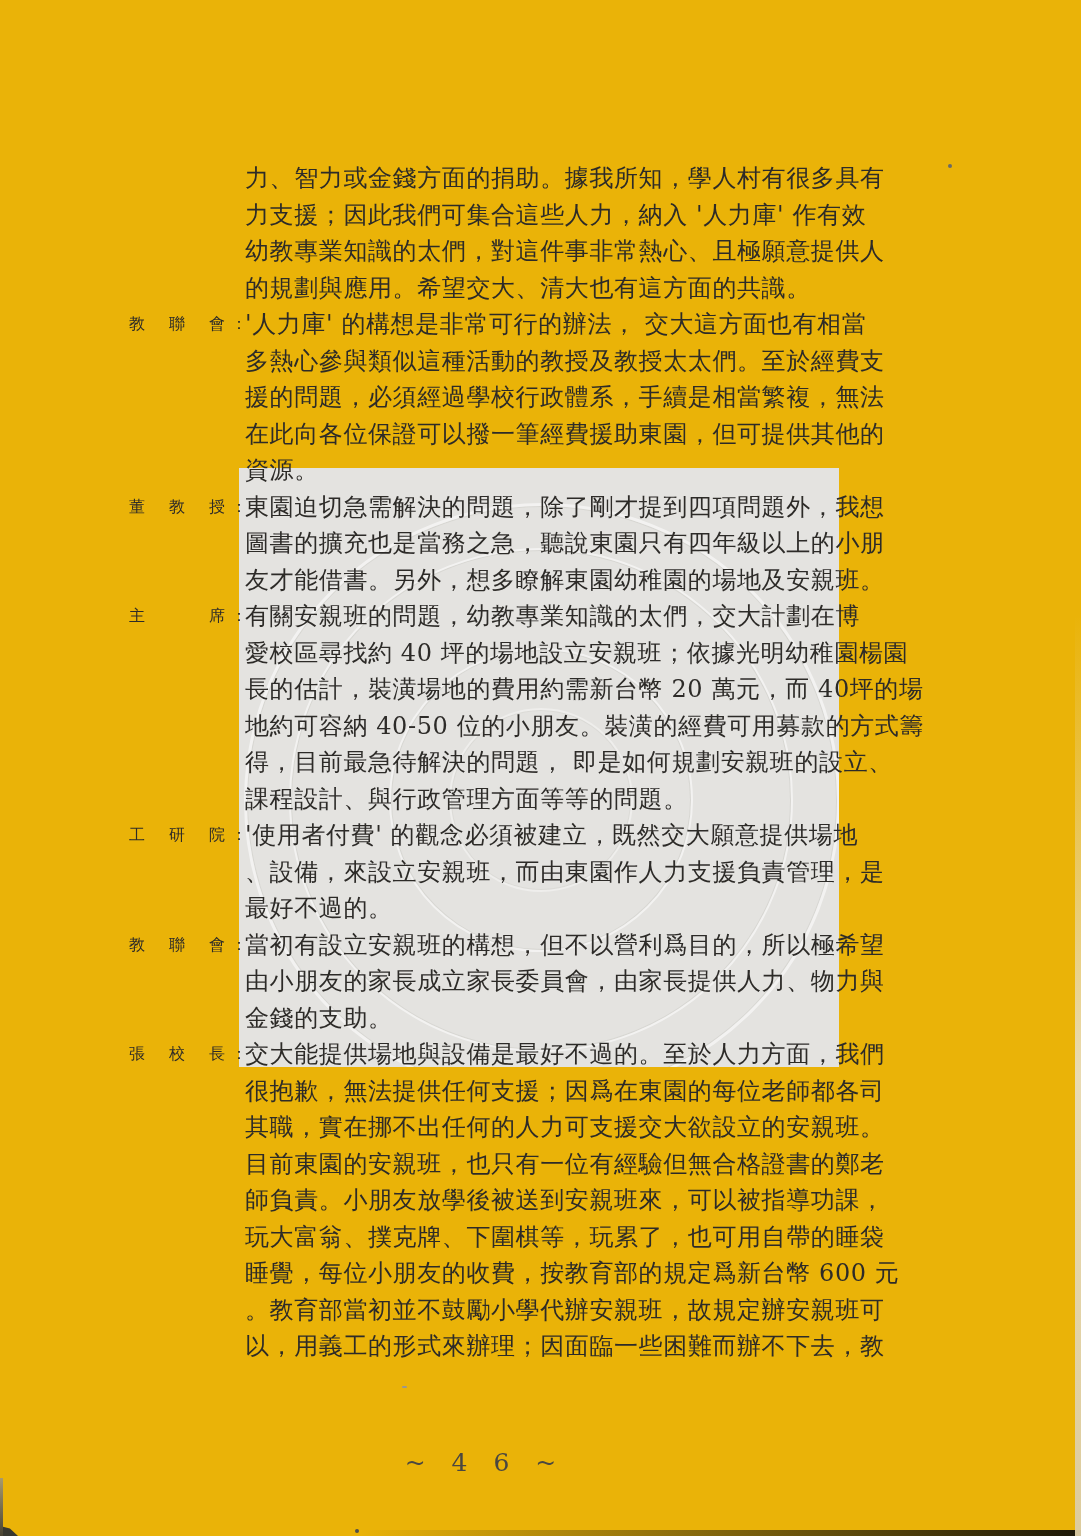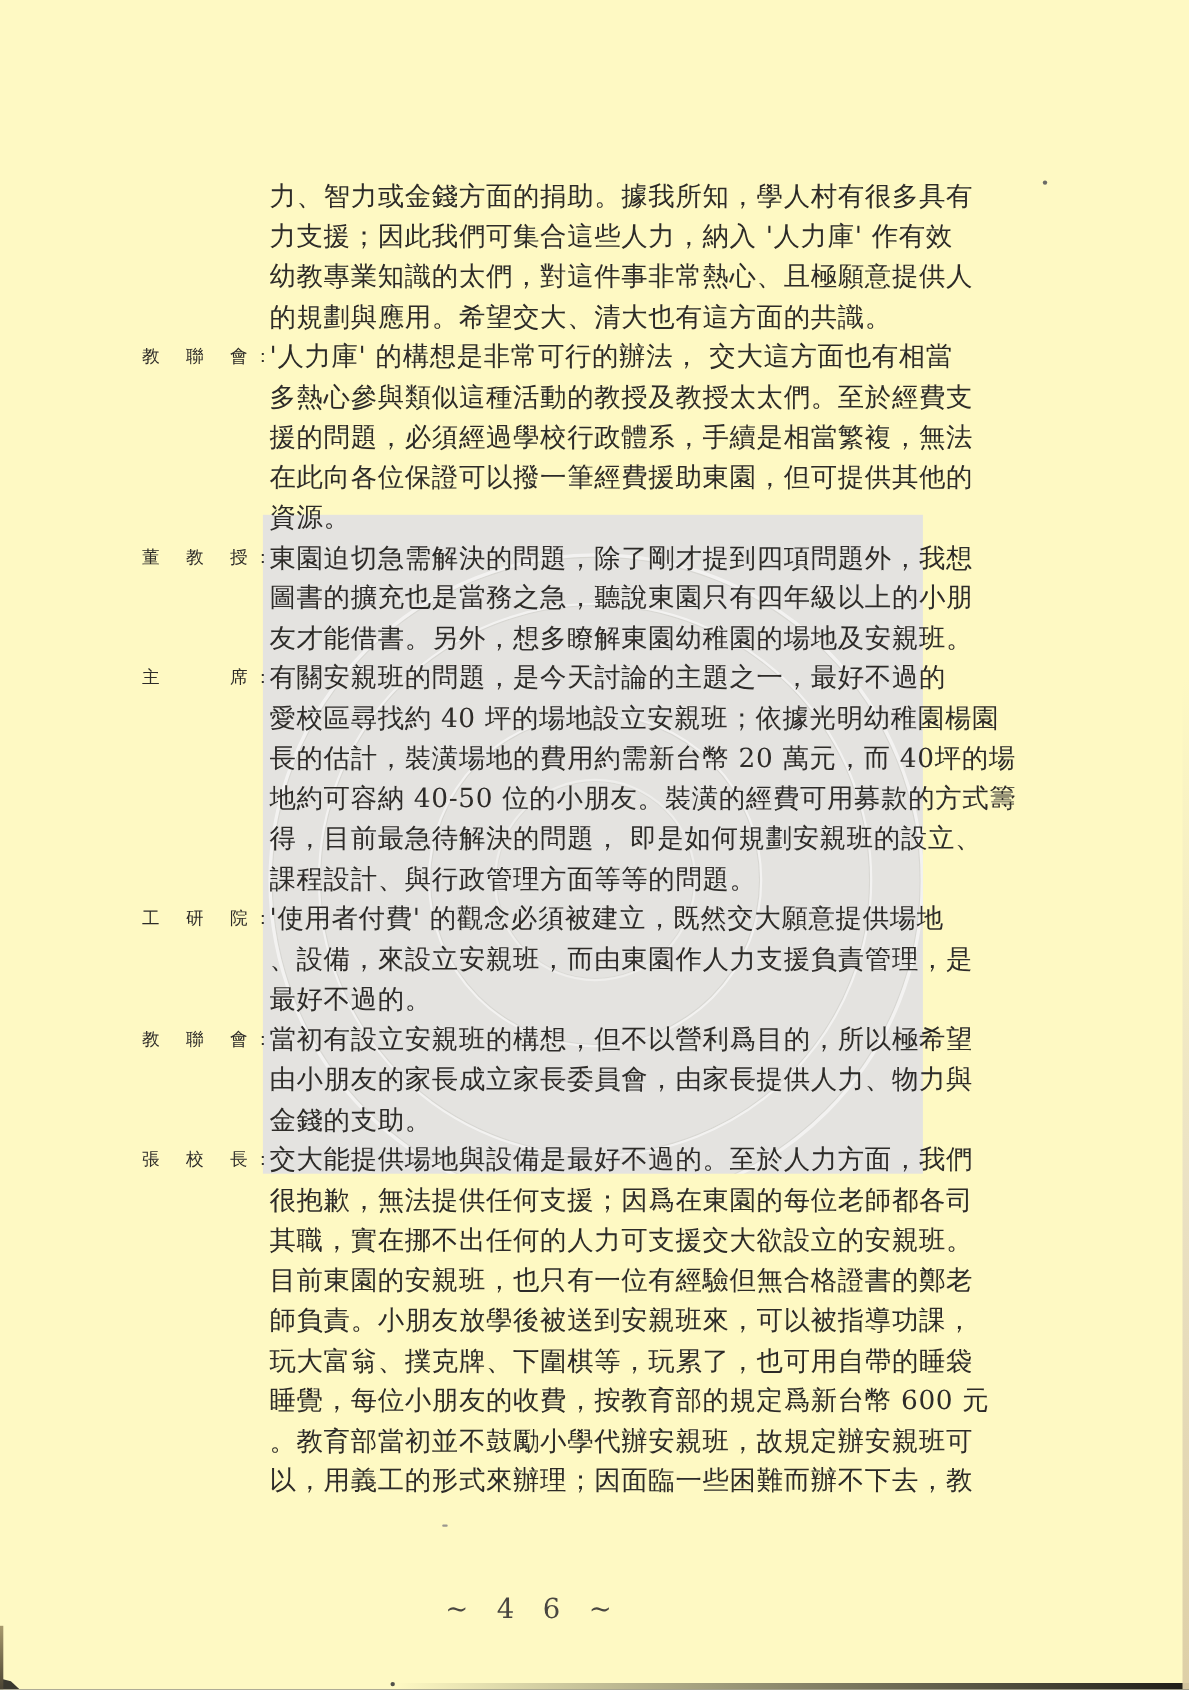--- a/index.html
+++ b/index.html
@@ -1,20 +1,20 @@
 <!DOCTYPE html>
 <html><head>
 <meta charset="utf-8">
 <style>
   html,body{margin:0;padding:0;background:#777;}
   .page{
     position:relative;
     width:1081px;height:1536px;
     margin:0 auto;
-    background:#fef9c3;
+    background:#eab308;
     overflow:hidden;
     font-family:"DejaVu Serif", serif;
   }
   
   .highlight{
     position:absolute;
     left:239px;top:468px;width:600px;height:599px;
     background:#e4e3e0;
     overflow:hidden;
   }
@@ -127,21 +127,21 @@
       <div class="tline">東園迫切急需解決的問題，除了剛才提到四項問題外，我想</div>
       <div class="tline">圖書的擴充也是當務之急，聽說東園只有四年級以上的小朋</div>
       <div class="tline">友才能借書。另外，想多瞭解東園幼稚園的場地及安親班。</div>
     </div>
 
     <div class="block">
       <div class="speaker-row">
         <span class="speaker-name">主席</span>
         <span class="speaker-colon">：</span>
       </div>
-      <div class="tline">有關安親班的問題，是今天討論的主題之一，最好不過的</div>
+      <div class="tline">有關安親班的問題，幼教專業知識的太們，交大計劃在博</div>
       <div class="tline">愛校區尋找約 40 坪的場地設立安親班；依據光明幼稚園楊園</div>
       <div class="tline">長的估計，裝潢場地的費用約需新台幣 20 萬元，而 40坪的場</div>
       <div class="tline">地約可容納 40-50 位的小朋友。裝潢的經費可用募款的方式籌</div>
       <div class="tline">得，目前最急待解決的問題， 即是如何規劃安親班的設立、</div>
       <div class="tline">課程設計、與行政管理方面等等的問題。</div>
     </div>
 
     <div class="block">
       <div class="speaker-row">
         <span class="speaker-name">工研院</span>

